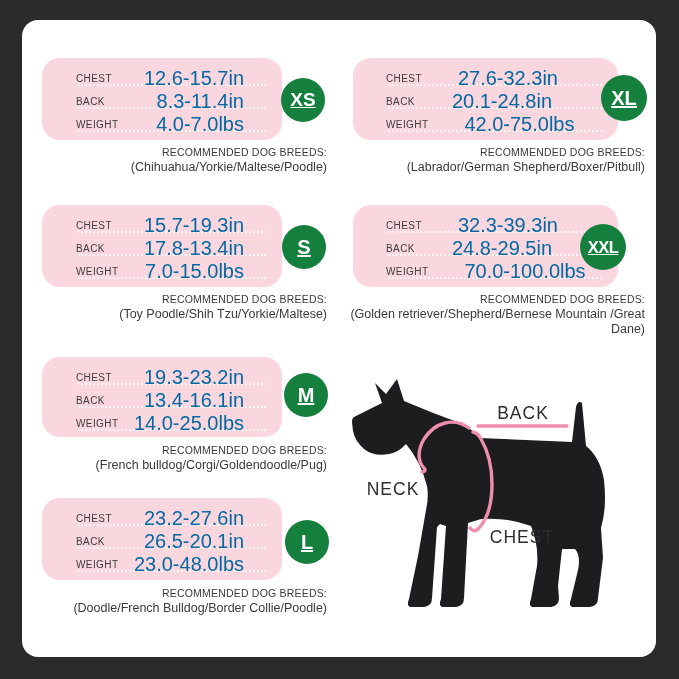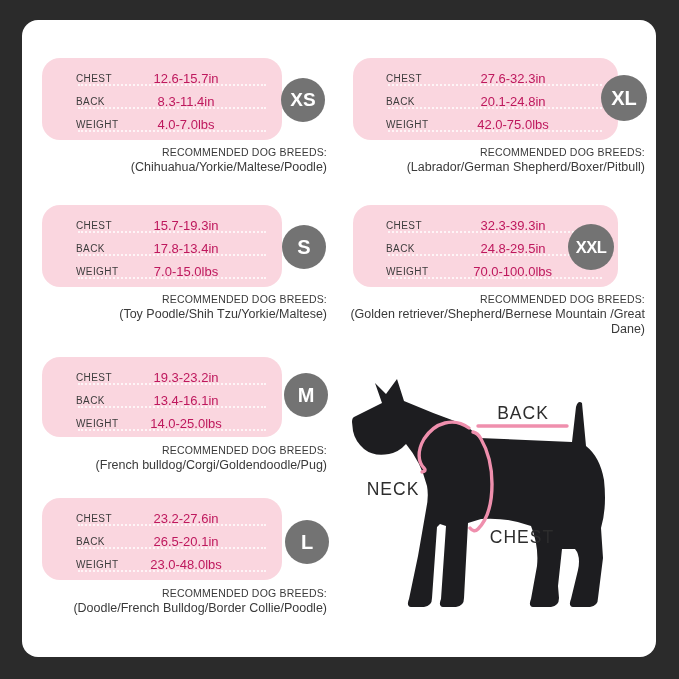--- a/index.html
+++ b/index.html
@@ -24,37 +24,38 @@
   .row{height:23px;position:relative;display:flex;align-items:center;}
   .row::after{
     content:"";position:absolute;left:2px;right:16px;bottom:4px;
     border-bottom:2px dotted rgba(255,255,255,.75);z-index:0;
   }
   .lbl{
     width:52px;font-size:10px;letter-spacing:.4px;color:#3c3c3c;
     position:relative;z-index:1;
   }
   .val{
-    flex:1;text-align:center;font-size:13px;color:#be185d;
+    flex:1;text-align:right;font-size:20px;color:#0369a1;
     position:relative;z-index:1;white-space:nowrap;
   }
   .leftcol .val{padding-right:38px;}
   .rightcol .val{padding-right:66px;margin-left:36px;}
   
   .badge{
-    position:absolute;border-radius:50%;background:#737373;color:#ffffff;
+    position:absolute;border-radius:50%;background:#15803d;color:#ffffff;
     font-weight:bold;display:flex;align-items:center;justify-content:center;
     z-index:3;
+    text-decoration:underline;
   }
   #badge-xs {left:281px;top:78px; width:44px;height:44px;font-size:19px;}
   #badge-s  {left:282px;top:225px;width:44px;height:44px;font-size:20px;}
   #badge-m  {left:284px;top:373px;width:44px;height:44px;font-size:20px;}
   #badge-l  {left:285px;top:520px;width:44px;height:44px;font-size:20px;}
   #badge-xl {left:601px;top:75px; width:46px;height:46px;font-size:20px;}
-  #badge-xxl{left:568px;top:224px;width:46px;height:46px;font-size:16.5px;letter-spacing:-.5px;}
+  #badge-xxl{left:580px;top:224px;width:46px;height:46px;font-size:16.5px;letter-spacing:-.5px;}
   
   .rec{position:absolute;text-align:right;color:#3a3a3a;line-height:15px;}
   .rec .t{font-size:10.5px;letter-spacing:.2px;}
   .rec .b{font-size:12.5px;}
   #rec-xs {left:7px;  top:145px;width:320px;}
   #rec-s  {left:7px;  top:292px;width:320px;}
   #rec-m  {left:7px;  top:443px;width:320px;}
   #rec-l  {left:7px;  top:586px;width:320px;}
   #rec-xl {left:335px;top:145px;width:310px;}
   #rec-xxl{left:335px;top:292px;width:310px;}

